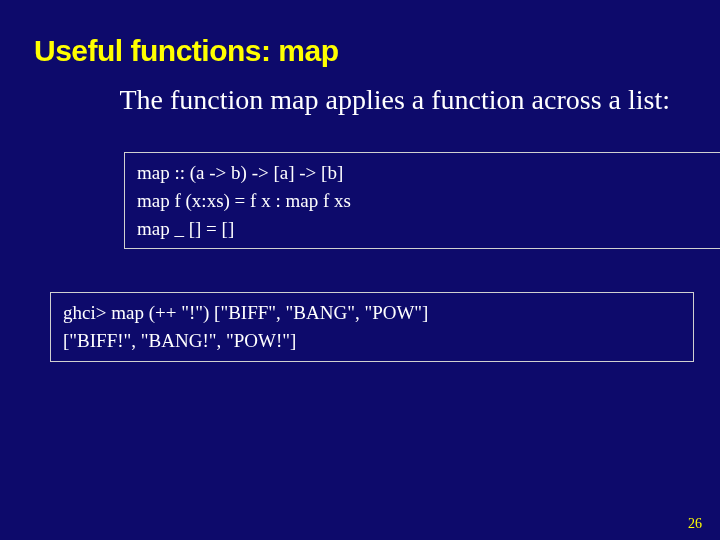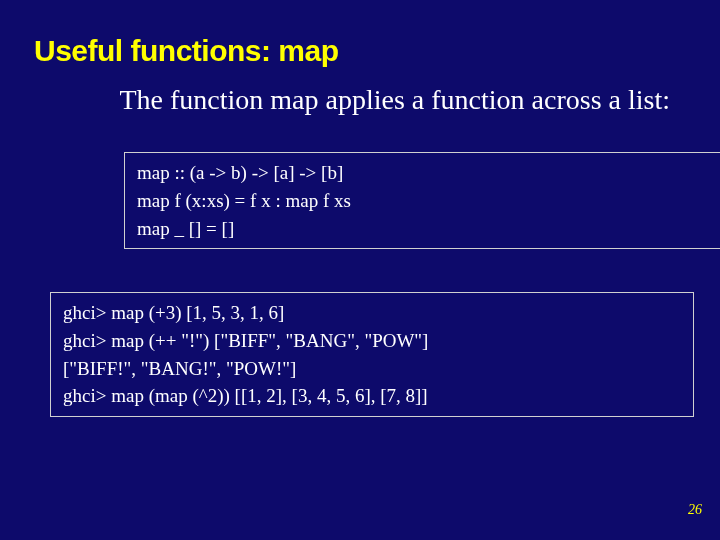--- a/index.html
+++ b/index.html
@@ -48,41 +48,38 @@
     border: 1px solid #d0d0d0;
     padding: 4px 8px;
     color: #ffffff;
     font-size: 19px;
     line-height: 1.25;
     font-family: Georgia, 'Times New Roman', serif;
   }
   .pagenum {
     position: absolute;
     right: 22px;
-    bottom: 26px;
+    bottom: 12px;
     color: #ffff00;
     font-size: 14px;
     font-family: Georgia, 'Times New Roman', serif;
-    font-style: italic;
   }
   .codeline { white-space: pre; }
 </style>
 </head>
 <body>
 
 <div class="title">Useful functions: map</div>
 
 <div class="intro">The function map applies a function across a list:</div>
 
 <div class="codebox1">
   <div class="codeline">map :: (a -&gt; b) -&gt; [a] -&gt; [b]</div>
   <div class="codeline">map f (x:xs) = f x : map f xs</div>
   <div class="codeline">map _ [] = []</div>
 </div>
 
 <div class="codebox2">
-  <div class="codeline">ghci&gt; map (+3) [1, 5, 3, 1, 6]</div>
   <div class="codeline">ghci&gt; map (++ "!") ["BIFF", "BANG", "POW"]</div>
   <div class="codeline">["BIFF!", "BANG!", "POW!"]</div>
-  <div class="codeline">ghci&gt; map (map (^2)) [[1, 2], [3, 4, 5, 6], [7, 8]]</div>
 </div>
 
 <div class="pagenum">26</div>
 
 </body></html>

